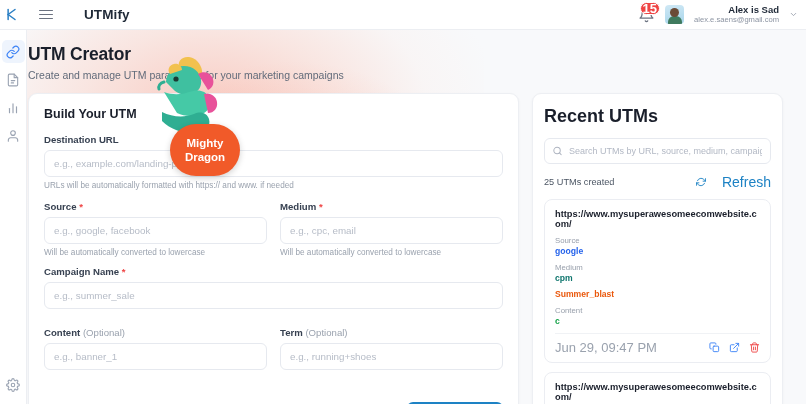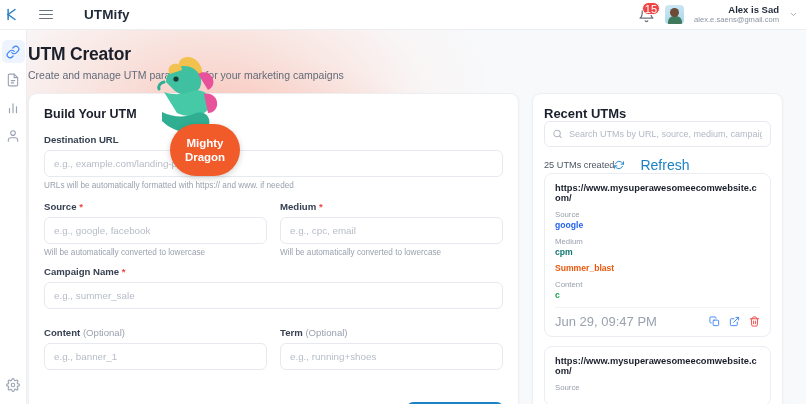--- a/index.html
+++ b/index.html
@@ -31,21 +31,21 @@
   }
   .topbar-right {
     margin-left: auto; display: flex; align-items: center; gap: 10px; padding-right: 8px;
   }
   .bell-wrap { position: relative; width: 17px; height: 17px; cursor: pointer; }
   .badge {
     position: absolute; top: -4px; right: -5px;
     min-width: 13px; height: 13px; padding: 0 2px;
     background: #ef4444; color: #fff;
     border-radius: 7px;
-    font-size: 11px; font-weight: 400;
+    font-size: 13px; font-weight: 700;
     display: flex; align-items: center; justify-content: center;
     border: 1.2px solid #fff;
   }
   .avatar {
     width: 19px; height: 19px; border-radius: 4px;
     background: linear-gradient(170deg,#cfe8f5 0%, #a7d5ea 100%);
     position: relative; overflow: hidden; flex: 0 0 auto;
   }
   .avatar .head { position:absolute; left:5px; top:3px; width:9px; height:9px; border-radius:50%; background:#6b4a36; }
   .avatar .body { position:absolute; left:2.5px; bottom:0; width:14px; height:8px; border-radius:6px 6px 0 0; background:#3f7a5e; }
@@ -147,32 +147,32 @@
     position: absolute; left: 24px; top: 72px;
     width: 70px; height: 52px;
     background: #f15a29; border-radius: 26px;
     display: flex; flex-direction: column; align-items: center; justify-content: center;
     color: #fff; font-weight: 700; font-size: 11.5px; line-height: 1.25;
     box-shadow: 0 2px 6px rgba(0,0,0,.18);
   }
 
   
   .recent-card { width: 251px; height: 330px; padding: 12px 11px 0 11px; overflow: hidden; }
-  .recent-title { font-size: 13px; font-weight: 700; color: #1a1f2b; }
+  .recent-title { font-size: 18px; font-weight: 700; color: #1a1f2b; margin-bottom: 11px; }
   .search-wrap { position: relative; margin-bottom: 10px; }
   .search-icon { position: absolute; left: 8px; top: 50%; transform: translateY(-50%); color: #aeb4c0; display:flex; }
   .search-inp {
     width: 100%; height: 26px;
     border: 1px solid #e6e9ef; border-radius: 6px;
     padding: 0 8px 0 24px;
     font-size: 9px; color: #2b3340; outline: none;
     font-family: "Liberation Sans", sans-serif;
   }
   .search-inp::placeholder { color: #b2b8c4; }
-  .recent-meta { display: flex; align-items: center; }
+  .recent-meta { display: flex; align-items: center; justify-content: space-between; margin-bottom: 9px; }
   .count-txt { font-size: 9.2px; color: #4b5563; }
   .refresh { display: flex; align-items: center; gap: 16px; color: #1d82c4; font-size: 14px; cursor: pointer; }
 
   .utm-card {
     border: 1px solid #ebedf2; border-radius: 8px;
     padding: 9px 10px 7px 10px; margin-bottom: 9px;
     background: #fff;
   }
   .utm-url { font-size: 9.3px; font-weight: 700; color: #1a1f2b; margin-bottom: 7px; word-break: break-all; }
   .kv { margin-bottom: 5px; }

